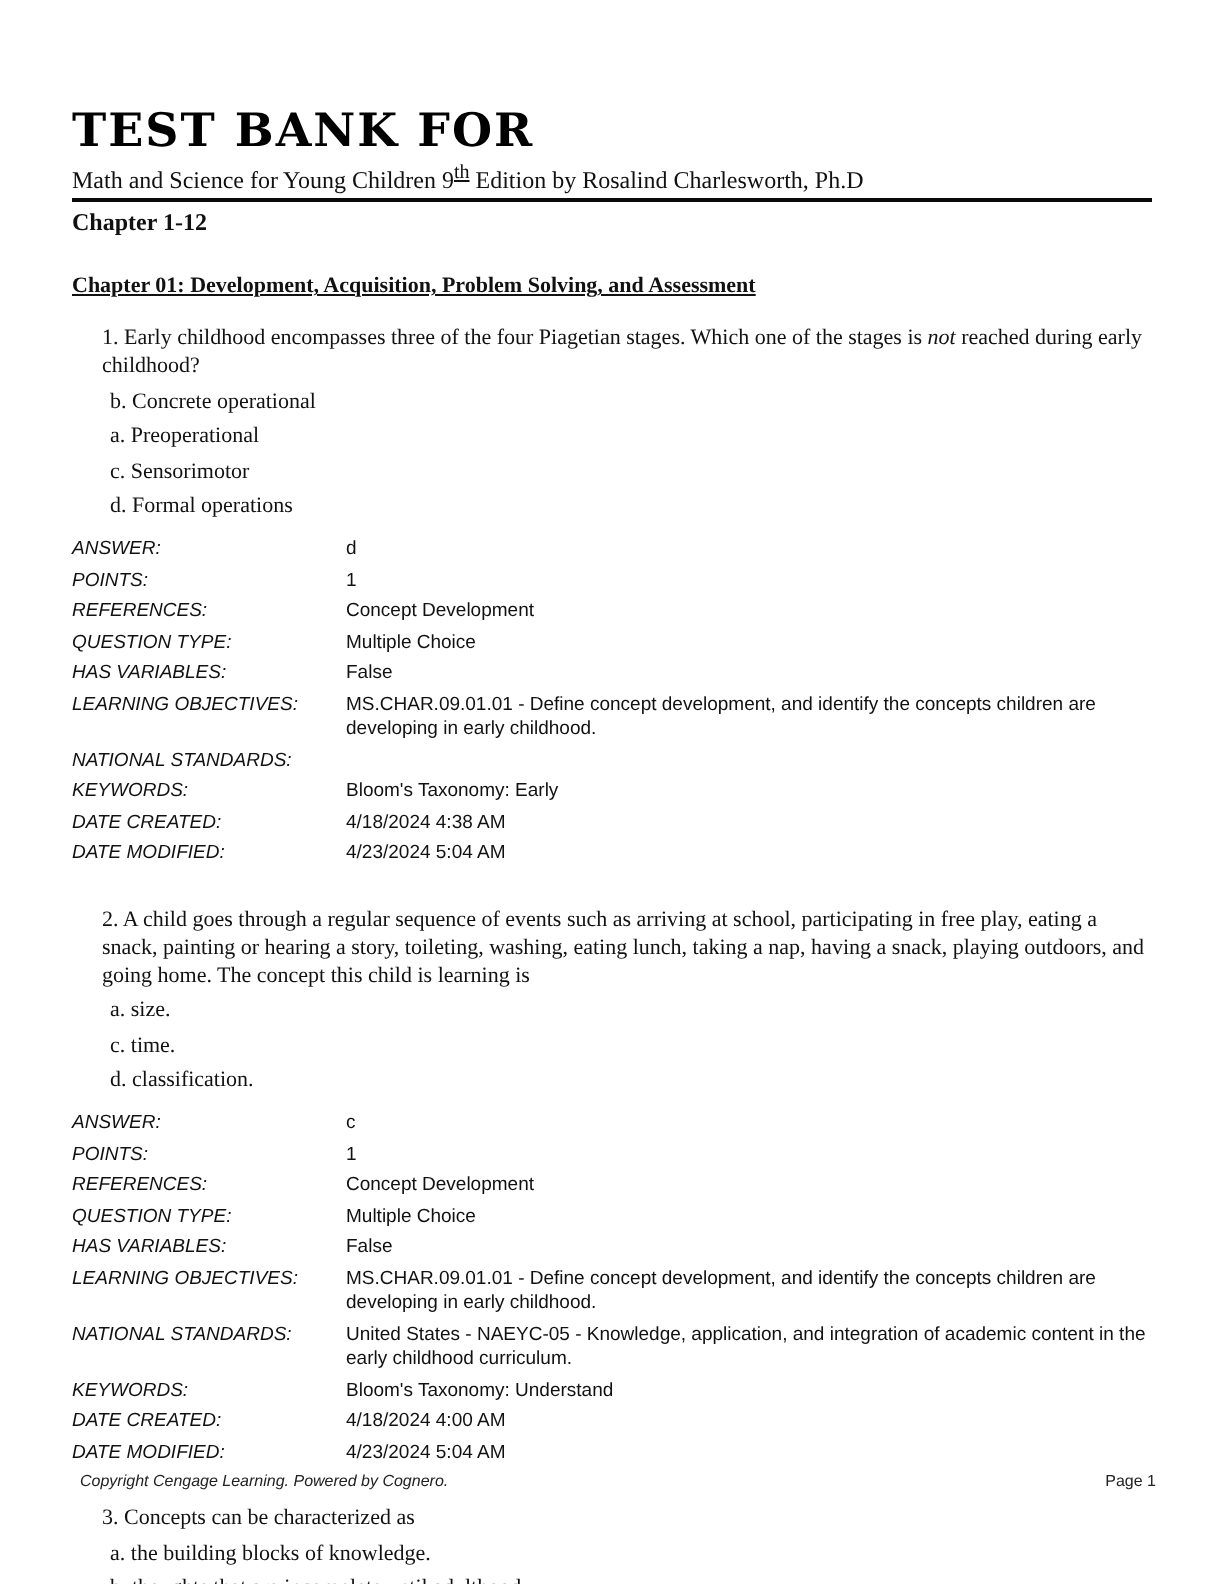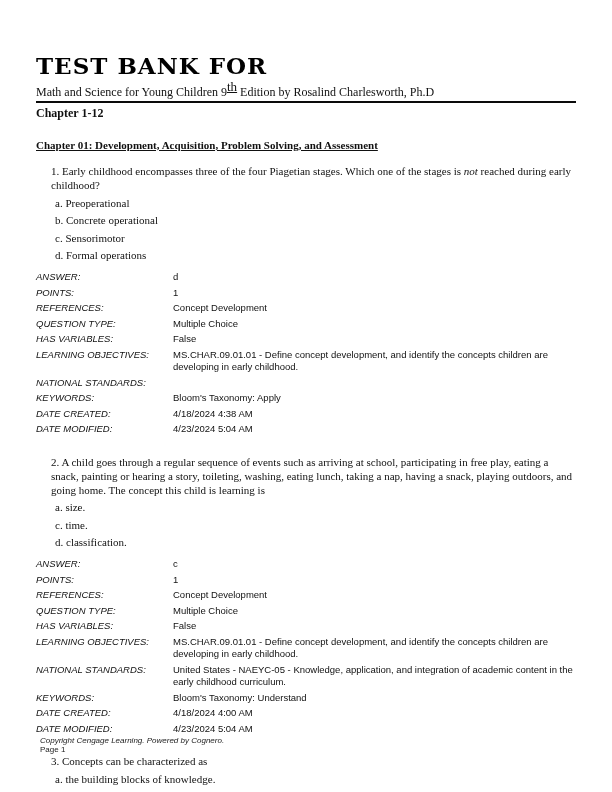--- a/index.html
+++ b/index.html
@@ -24,21 +24,21 @@
     letter-spacing: 1px;
     line-height: 24px;
     color: #000000;
     margin-top: 22px;
   }
   .subtitle {
     font-size: 12px;
     line-height: 15px;
     margin-top: 1px;
   }
-  .subtitle sup { font-size: 13px; text-decoration: underline; }
+  .subtitle sup { font-size: 10px; text-decoration: underline; }
   .header-rule {
     border: none;
     border-top: 2.5px solid #0a0a0a;
     margin-top: 1px;
   }
   .chapter-range {
     font-weight: bold;
     font-size: 12px;
     margin-top: 3px;
   }
@@ -82,21 +82,20 @@
     position: absolute;
     top: 736px;
     left: 40px;
     right: 34px;
     display: flex;
     justify-content: space-between;
     align-items: baseline;
     font-family: "Liberation Sans", sans-serif;
     font-size: 8px;
     color: #222222;
-    flex-direction: column;
   }
   .footer .copyright { font-style: italic; }
 </style>
 </head>
 <body>
 
 <div class="page">
   <div class="content">
 
     <div>
@@ -104,22 +103,22 @@
       <div class="subtitle"><span>Math and Science for Young Children 9</span><sup>th</sup><span> Edition by Rosalind Charlesworth, Ph.D</span></div>
       <hr class="header-rule">
       <div class="chapter-range">Chapter 1-12</div>
     </div>
 
     <div class="section-heading">Chapter 01: Development, Acquisition, Problem Solving, and Assessment</div>
 
     <div class="question">
       <p class="q-text"><span>1. Early childhood encompasses three of the four Piagetian stages. Which one of the stages is </span><i>not</i><span> reached during early childhood?</span></p>
       <div class="options">
+        <div class="option">b. Concrete operational</div>
         <div class="option">a. Preoperational</div>
-        <div class="option">b. Concrete operational</div>
         <div class="option">c. Sensorimotor</div>
         <div class="option">d. Formal operations</div>
       </div>
       <div class="meta">
         <div class="meta-row">
           <span class="meta-label">ANSWER:</span>
           <span class="meta-value">d</span>
         </div>
         <div class="meta-row">
           <span class="meta-label">POINTS:</span>
@@ -139,21 +138,21 @@
         </div>
         <div class="meta-row">
           <span class="meta-label">LEARNING OBJECTIVES:</span>
           <span class="meta-value">MS.CHAR.09.01.01 - Define concept development, and identify the concepts children are developing in early childhood.</span>
         </div>
         <div class="meta-row">
           <span class="meta-label">NATIONAL STANDARDS:</span>
         </div>
         <div class="meta-row">
           <span class="meta-label">KEYWORDS:</span>
-          <span class="meta-value">Bloom's Taxonomy: Apply</span>
+          <span class="meta-value">Bloom's Taxonomy: Early</span>
         </div>
         <div class="meta-row">
           <span class="meta-label">DATE CREATED:</span>
           <span class="meta-value">4/18/2024 4:38 AM</span>
         </div>
         <div class="meta-row">
           <span class="meta-label">DATE MODIFIED:</span>
           <span class="meta-value">4/23/2024 5:04 AM</span>
         </div>
       </div>

